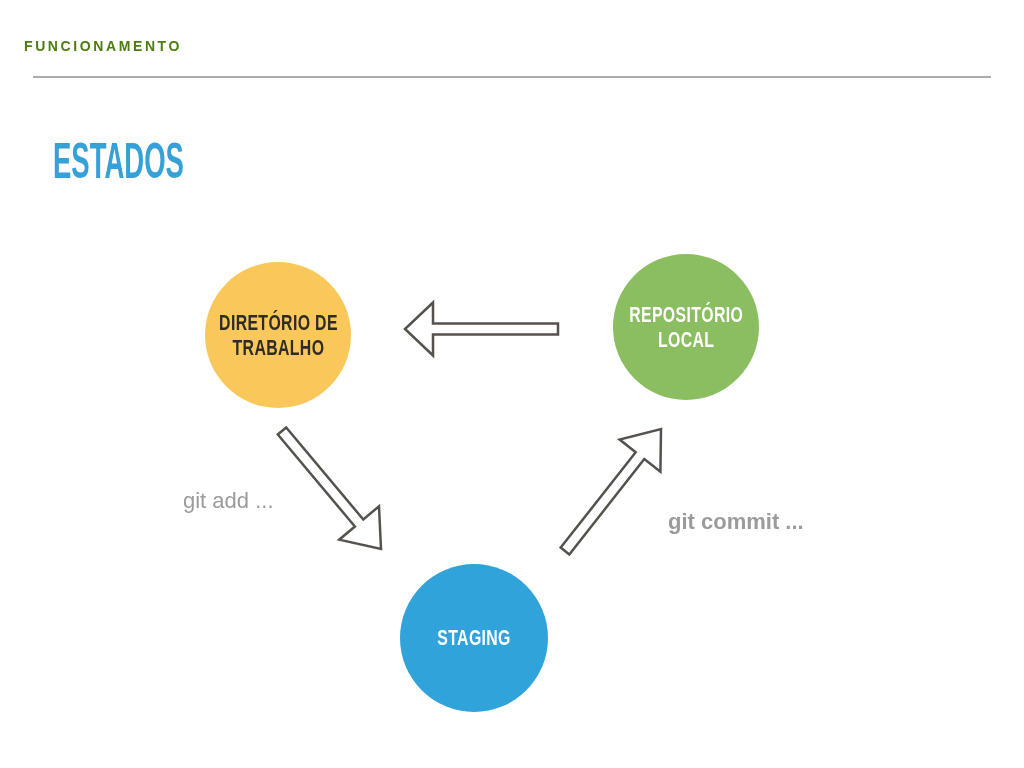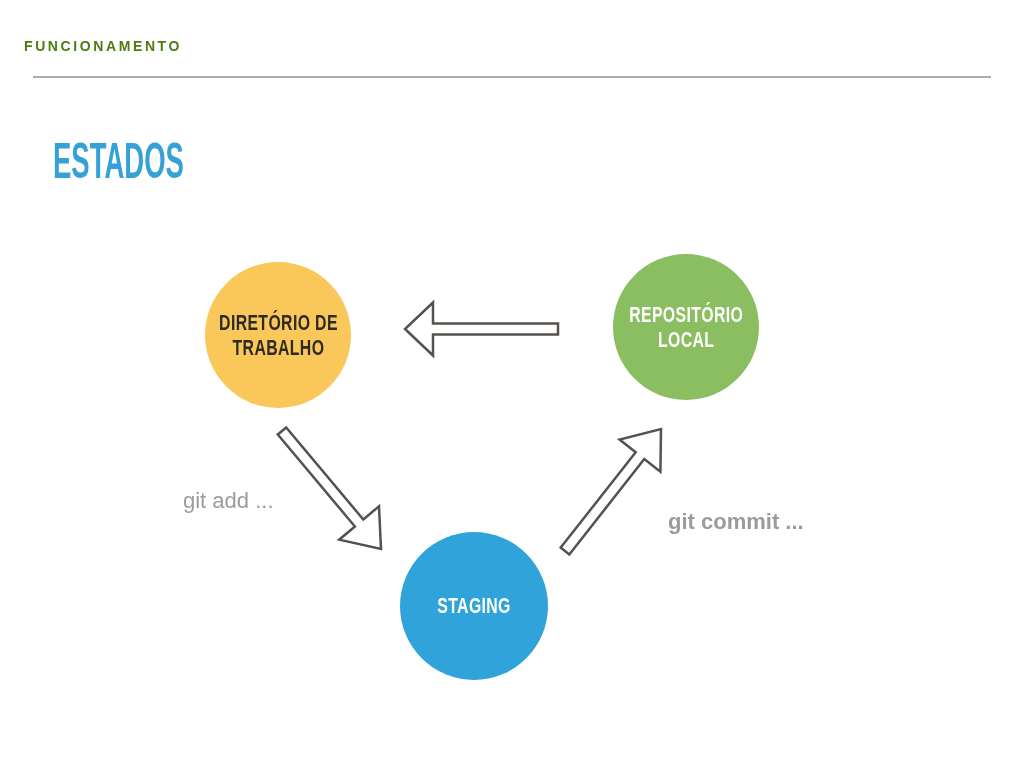--- a/index.html
+++ b/index.html
@@ -81,21 +81,21 @@
     transform-origin: 50% 50%;
     font-weight: 700;
     font-size: 22px;
     line-height: 1.14;
     letter-spacing: 0.5px;
     white-space: nowrap;
   }
   .node .node-label span { display: block; }
   .node-worktree  { left: 205px; top: 262px; width: 146px; height: 146px; }
   .node-localrepo { left: 613px; top: 254px; width: 146px; height: 146px; }
-  .node-staging   { left: 400px; top: 532px; width: 148px; height: 148px; }
+  .node-staging   { left: 400px; top: 564px; width: 148px; height: 148px; }
   .edge-label {
     position: absolute;
     font-size: 22px;
     color: #9b9b9b;
     white-space: nowrap;
   }
   .edge-label-add    { left: 183px; top: 488px; }
   .edge-label-commit { left: 668px; top: 509px; font-weight: bold; }
 </style>
 </head>

